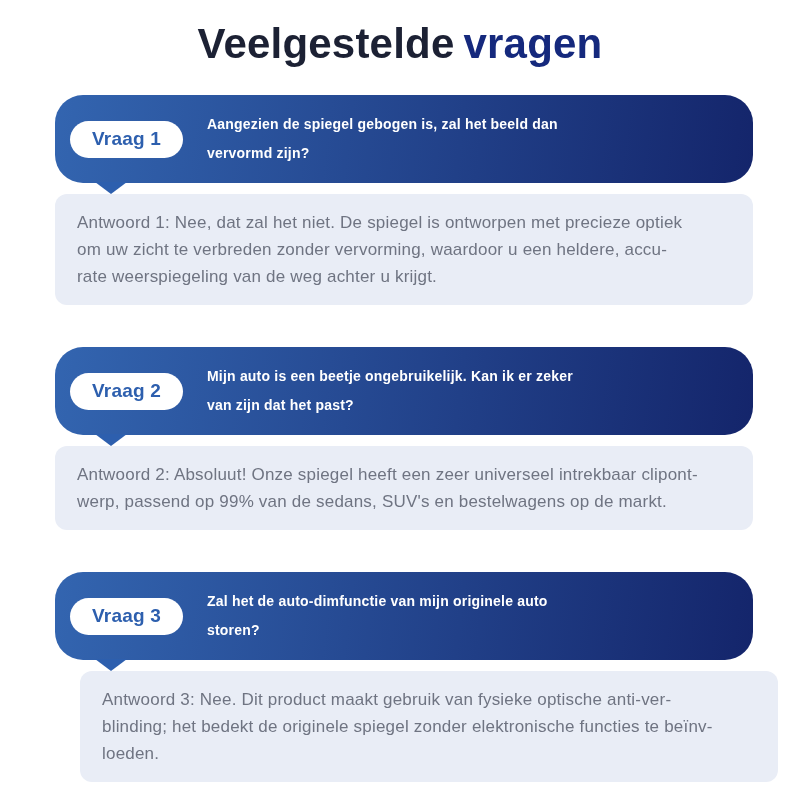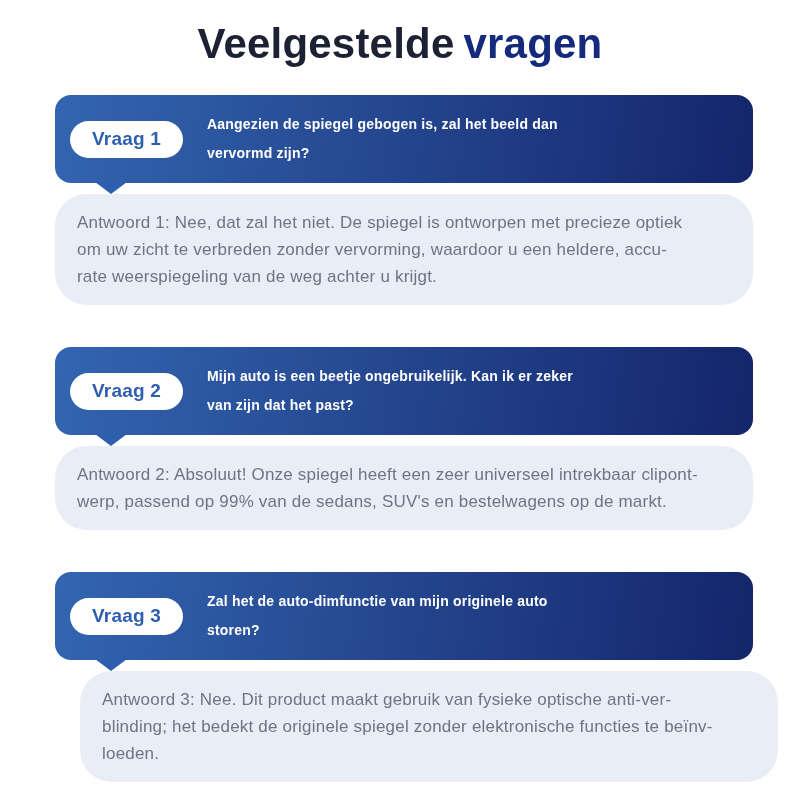--- a/index.html
+++ b/index.html
@@ -38,21 +38,21 @@
   h1.title .t2 { color: var(--title-accent); margin-left: 9px; }
 
   .faq-item {
     width: 698px;
     margin-left: 55px;
   }
   .banner {
     position: relative;
     width: 698px;
     min-height: 88px;
-    border-radius: 16px;
+    border-radius: 28px;
     background: linear-gradient(97deg, var(--grad-start) 0%, var(--grad-end) 100%);
     display: flex;
     align-items: center;
     margin-bottom: 11px;
   }
   .pill {
     flex: 0 0 auto;
     margin-left: 15px;
     background: #ffffff;
     border-radius: 19px;
@@ -82,21 +82,21 @@
     left: 40px;
     width: 32px;
     height: 12px;
     margin-top: -1px;
     background: var(--blue);
     clip-path: polygon(0 0, 100% 0, 50% 100%);
   }
   .answer {
     width: 698px;
     background: var(--answer-bg);
-    border-radius: 32px;
+    border-radius: 12px;
     padding: 15px 22px;
     margin-bottom: 42px;
   }
   .faq-item:last-child .answer { margin-bottom: 0; margin-left: 25px; }
   .answer-text {
     margin: 0;
     color: var(--answer-text);
     font-size: 17px;
     line-height: 27px;
     white-space: pre-line;

